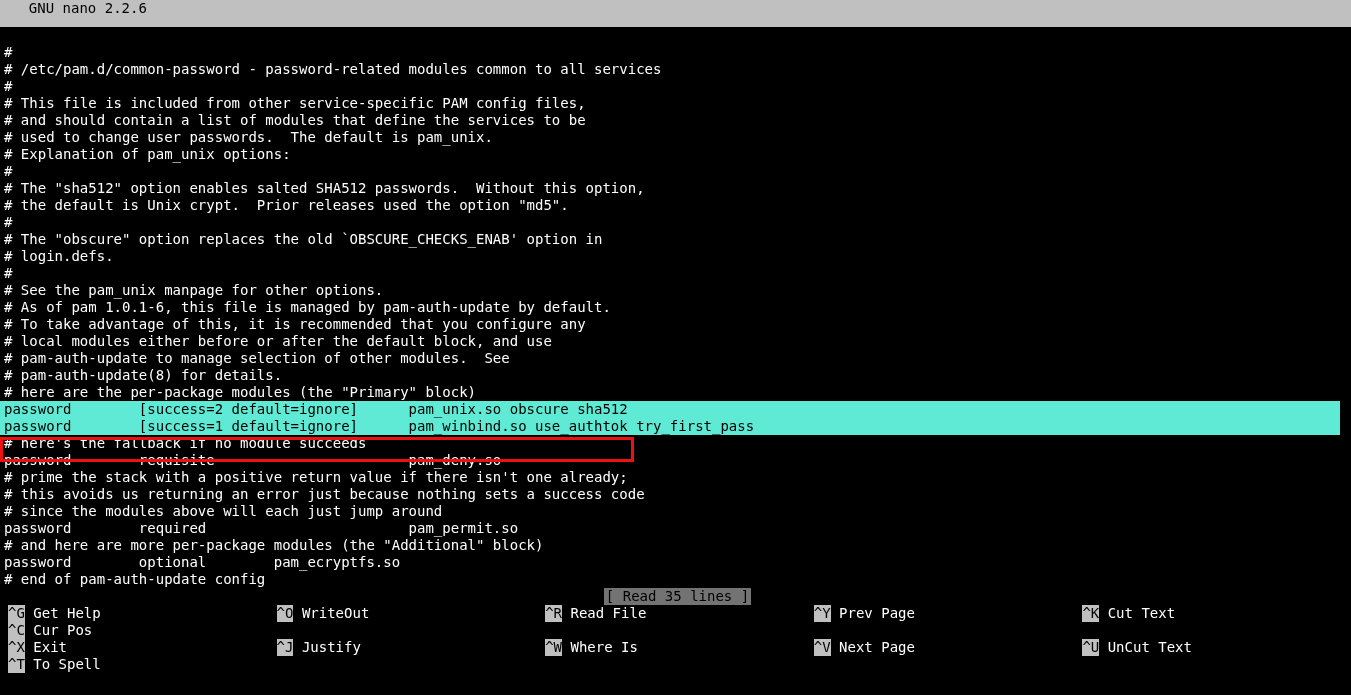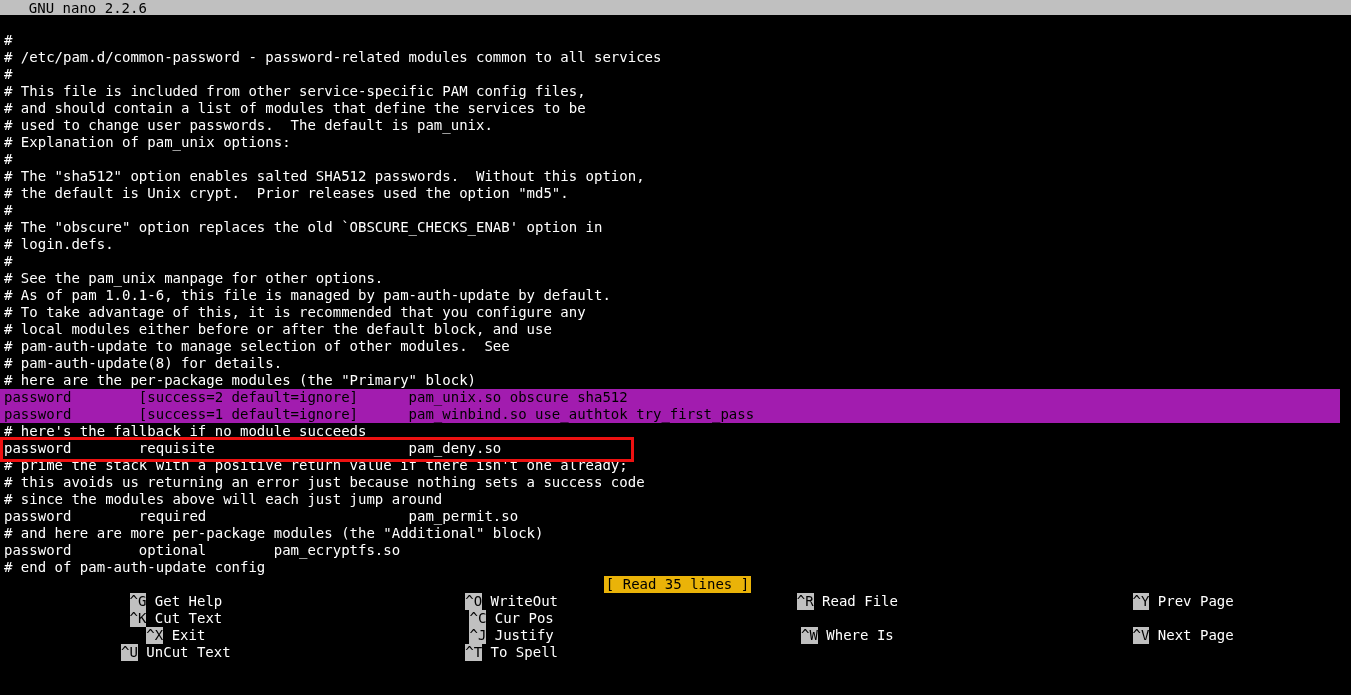--- a/index.html
+++ b/index.html
@@ -12,70 +12,69 @@
     width: 1351px;
     height: 695px;
     overflow: hidden;
     position: relative;
   }
   
   .titlebar {
     background: #c0c0c0;
     color: #000;
     display: flex;
-    height: 15px;
+    height: 27px;
     white-space: pre;
     padding-left: 12px;
   }
   .titlebar .title-left { }
   .titlebar .title-center {
     position: absolute;
     left: 50%;
     transform: translateX(-50%);
   }
   
   .editor {
     padding-left: 4px;
     white-space: pre;
   }
   .editor .line { white-space: pre; }
   
   .hl {
-    background: #a21caf;
+    background: #5eead4;
     color: #000;
     display: block;
     width: 1340px;
     white-space: pre;
     padding-left: 4px;
     margin-left: -4px;
   }
   
   .redbox {
     position: absolute;
     border: 3px solid #e11;
     pointer-events: none;
   }
   
   .status-wrap {
     text-align: center;
   }
   .status {
     display: inline-block;
-    background: #eab308;
+    background: #737373;
     color: #000;
     white-space: pre;
     padding: 0 2px;
   }
   
   .footer {
     display: grid;
-    grid-template-columns: repeat(4, 1fr);
+    grid-template-columns: repeat(5, 1fr);
     padding-left: 4px;
     white-space: pre;
-    text-align: center;
   }
   .shortcut { white-space: pre; }
   .shortcut .key {
     background: #c0c0c0;
     color: #000;
     display: inline-block;
   }
 </style>
 </head>
 <body>

